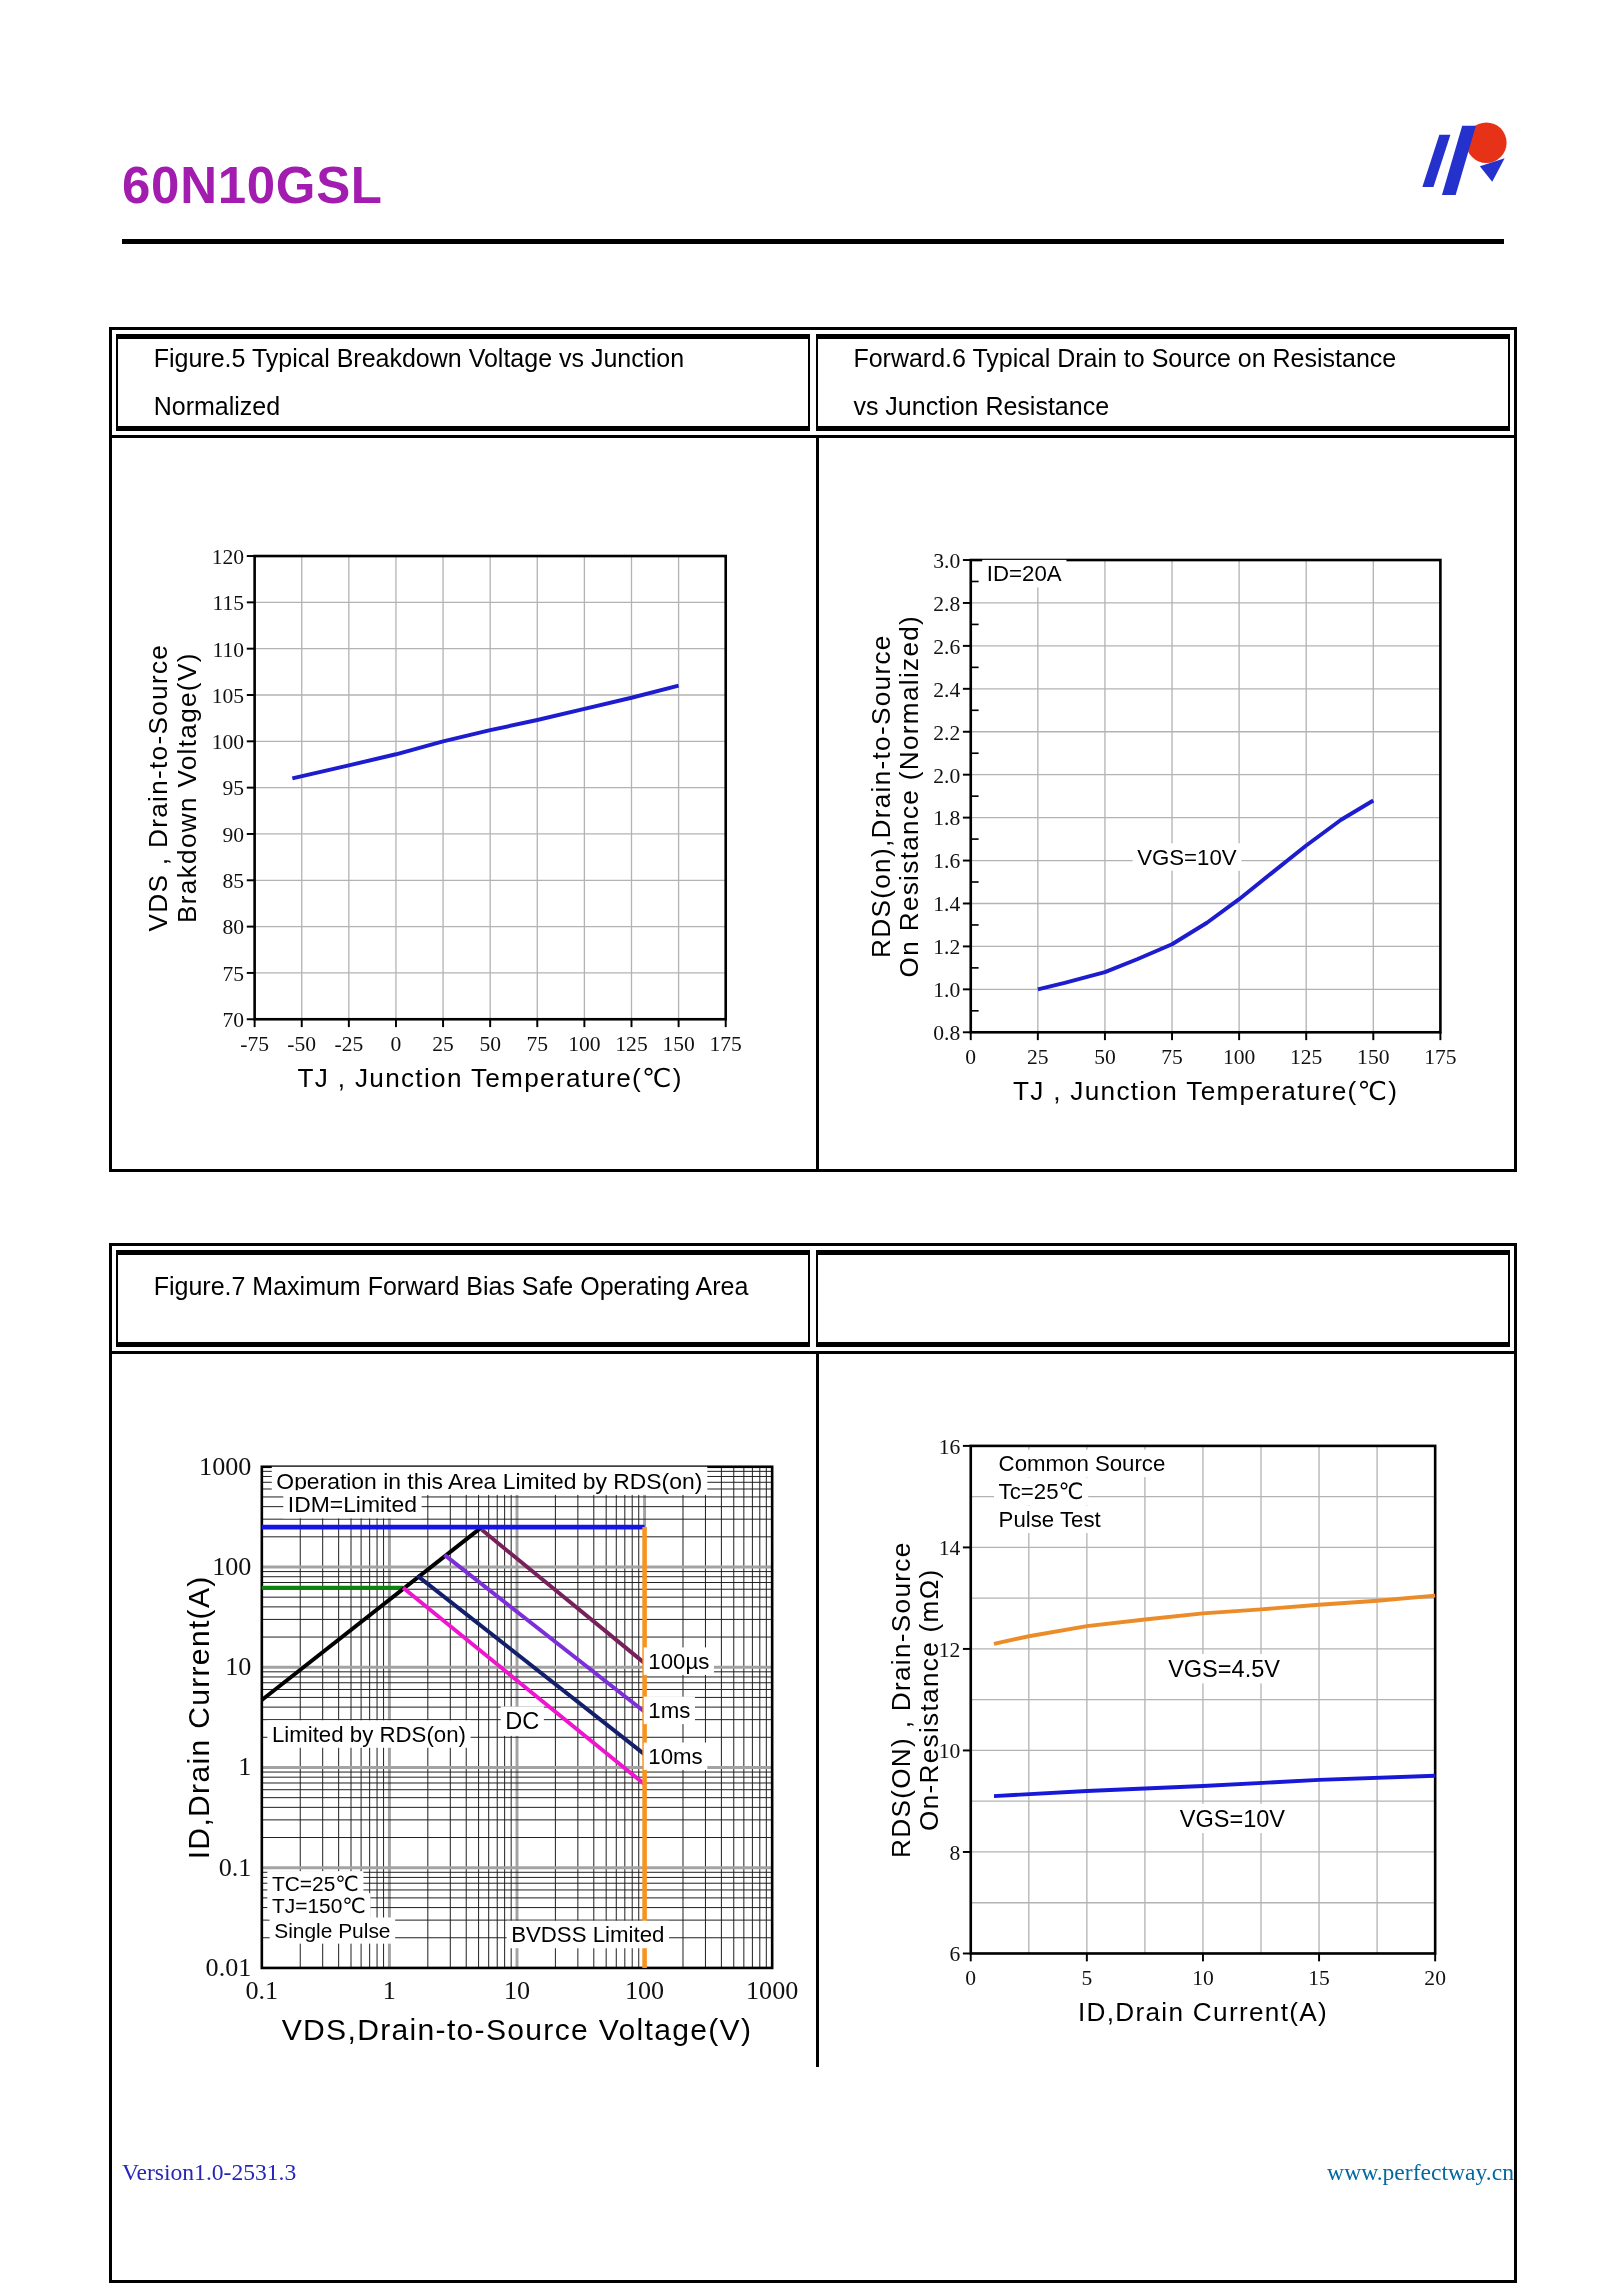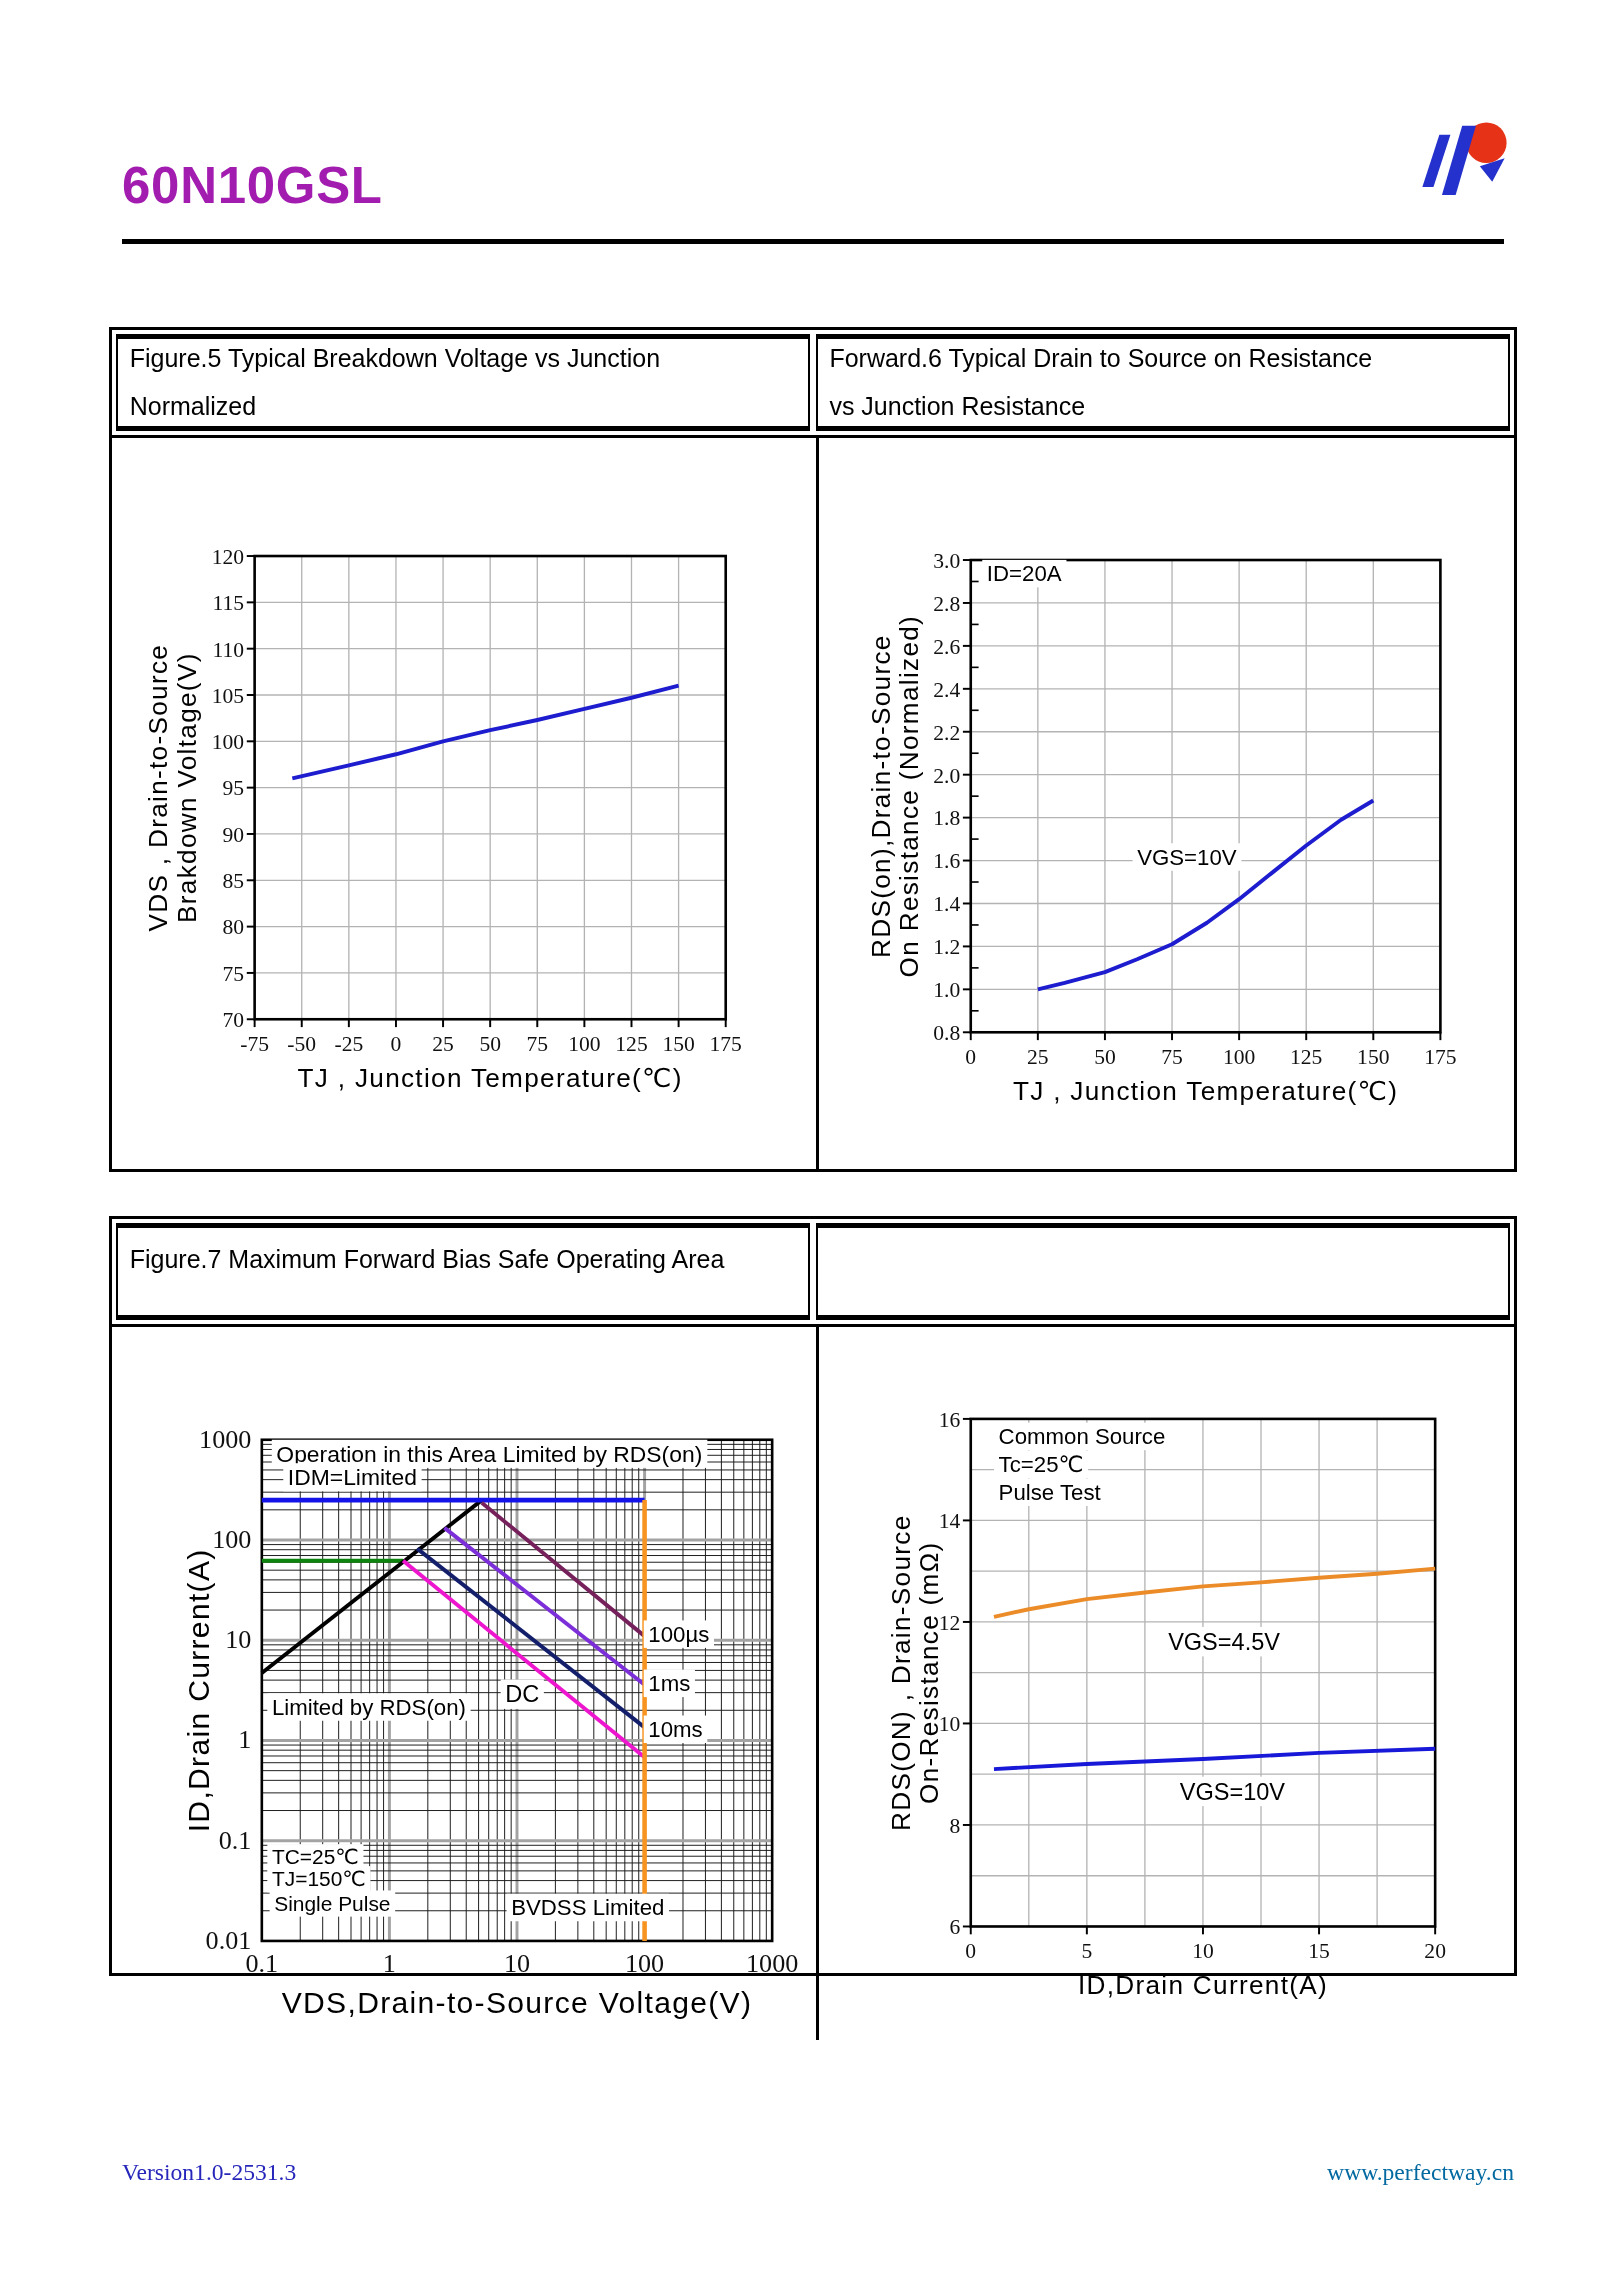--- a/index.html
+++ b/index.html
@@ -4,26 +4,26 @@
 <style>
   html,body{margin:0;padding:0;background:#e8e8e8;}
   .page{position:relative;width:1623px;height:2295px;background:#ffffff;overflow:hidden;
         font-family:"Liberation Sans","DejaVu Sans",sans-serif;}
   .part-number{position:absolute;left:122px;top:156px;font-size:51px;font-weight:700;
         letter-spacing:0.7px;color:#a21caf;}
   .header-rule{position:absolute;left:122px;top:239px;width:1382px;height:4.6px;background:#000;}
   .logo{position:absolute;left:1408px;top:110px;}
   .figure-block{position:absolute;left:109px;width:1408px;border:3.3px solid #000;box-sizing:border-box;background:#fff;}
   #block-top{top:327px;height:845px;}
-  #block-bottom{top:1216px;height:760px;}
+  #block-bottom{top:1243px;height:1040px;}
   .title-row{display:flex;gap:5.2px;padding:3.9px;border-bottom:3.3px solid #000;box-sizing:border-box;background:#fff;}
   .title-cell{flex:1;height:97px;border:2.6px solid #000;border-top-width:5.9px;border-bottom-width:5.9px;
         box-sizing:border-box;display:flex;flex-direction:column;justify-content:center;gap:23.6px;
         padding-left:11.8px;font-size:25px;color:#000;background:#fff;}
-  .title-cell span{display:block;line-height:1;}
+  .title-cell span{display:block;line-height:1;margin-left:24px;}
   .chart-row{display:flex;}
   .chart-cell{position:relative;overflow:hidden;}
   .chart-cell.left{width:704px;border-right:3.3px solid #000;box-sizing:content-box;}
   .chart-cell.right{flex:1;}
   svg text.tick{font-family:"Liberation Serif","DejaVu Serif",serif;fill:#111;}
   svg text.ann{font-family:"Liberation Sans","DejaVu Sans",sans-serif;fill:#000;letter-spacing:0px;}
   svg text.axl{font-family:"Liberation Sans","DejaVu Sans",sans-serif;fill:#000;letter-spacing:2px;}
   .footer-left{position:absolute;left:122px;top:2159px;font-family:"Liberation Serif","DejaVu Serif",serif;
         font-size:23.6px;color:#2626bb;}
   .footer-right{position:absolute;right:109px;top:2159px;font-family:"Liberation Serif","DejaVu Serif",serif;

